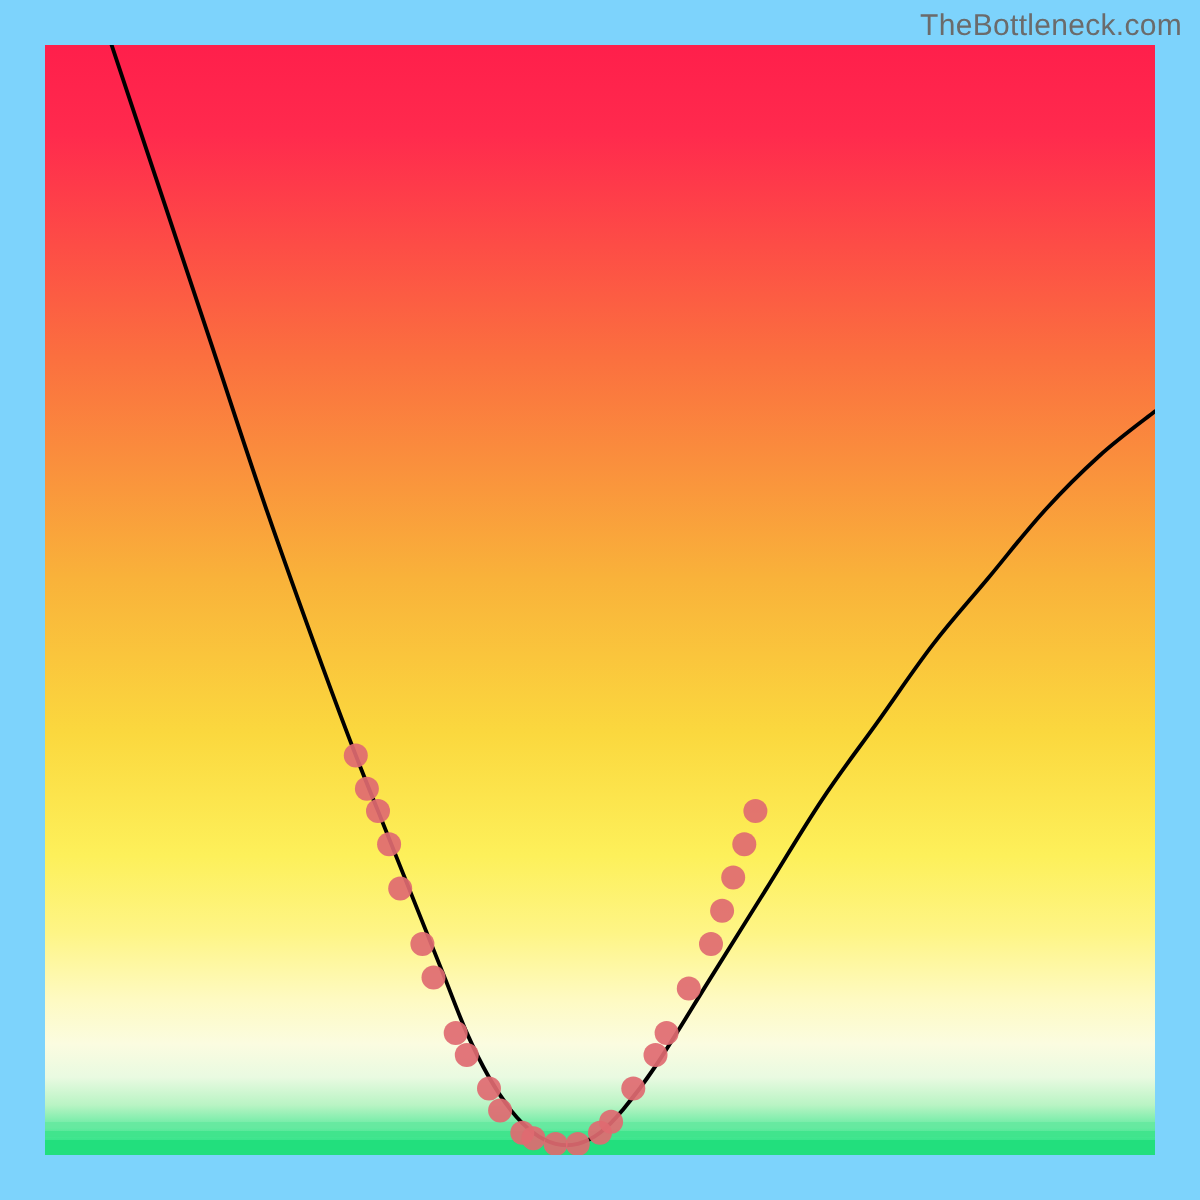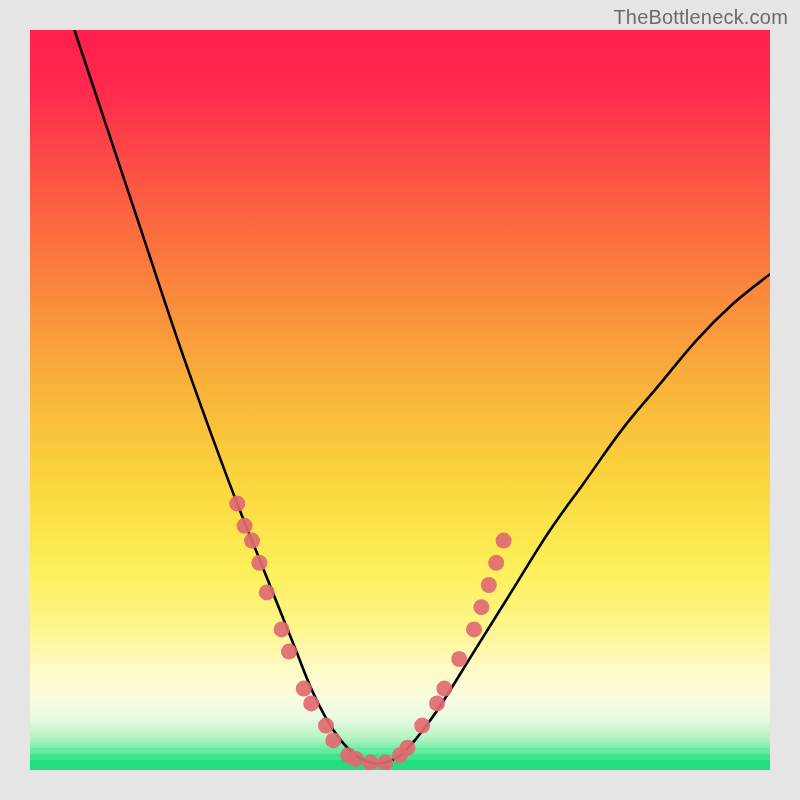--- a/index.html
+++ b/index.html
@@ -8,21 +8,21 @@
     width: 800px;
     height: 800px;
     background: #000;
     overflow: hidden;
     font-family: Arial, Helvetica, sans-serif;
   }
   .stage {
     position: relative;
     width: 800px;
     height: 800px;
-    background: #e5e5e5;
+    background: #7dd3fc;
   }
   .plot {
     position: absolute;
     left: 30px;
     top: 30px;
     width: 740px;
     height: 740px;
     overflow: hidden;
   }
   .gradient {

